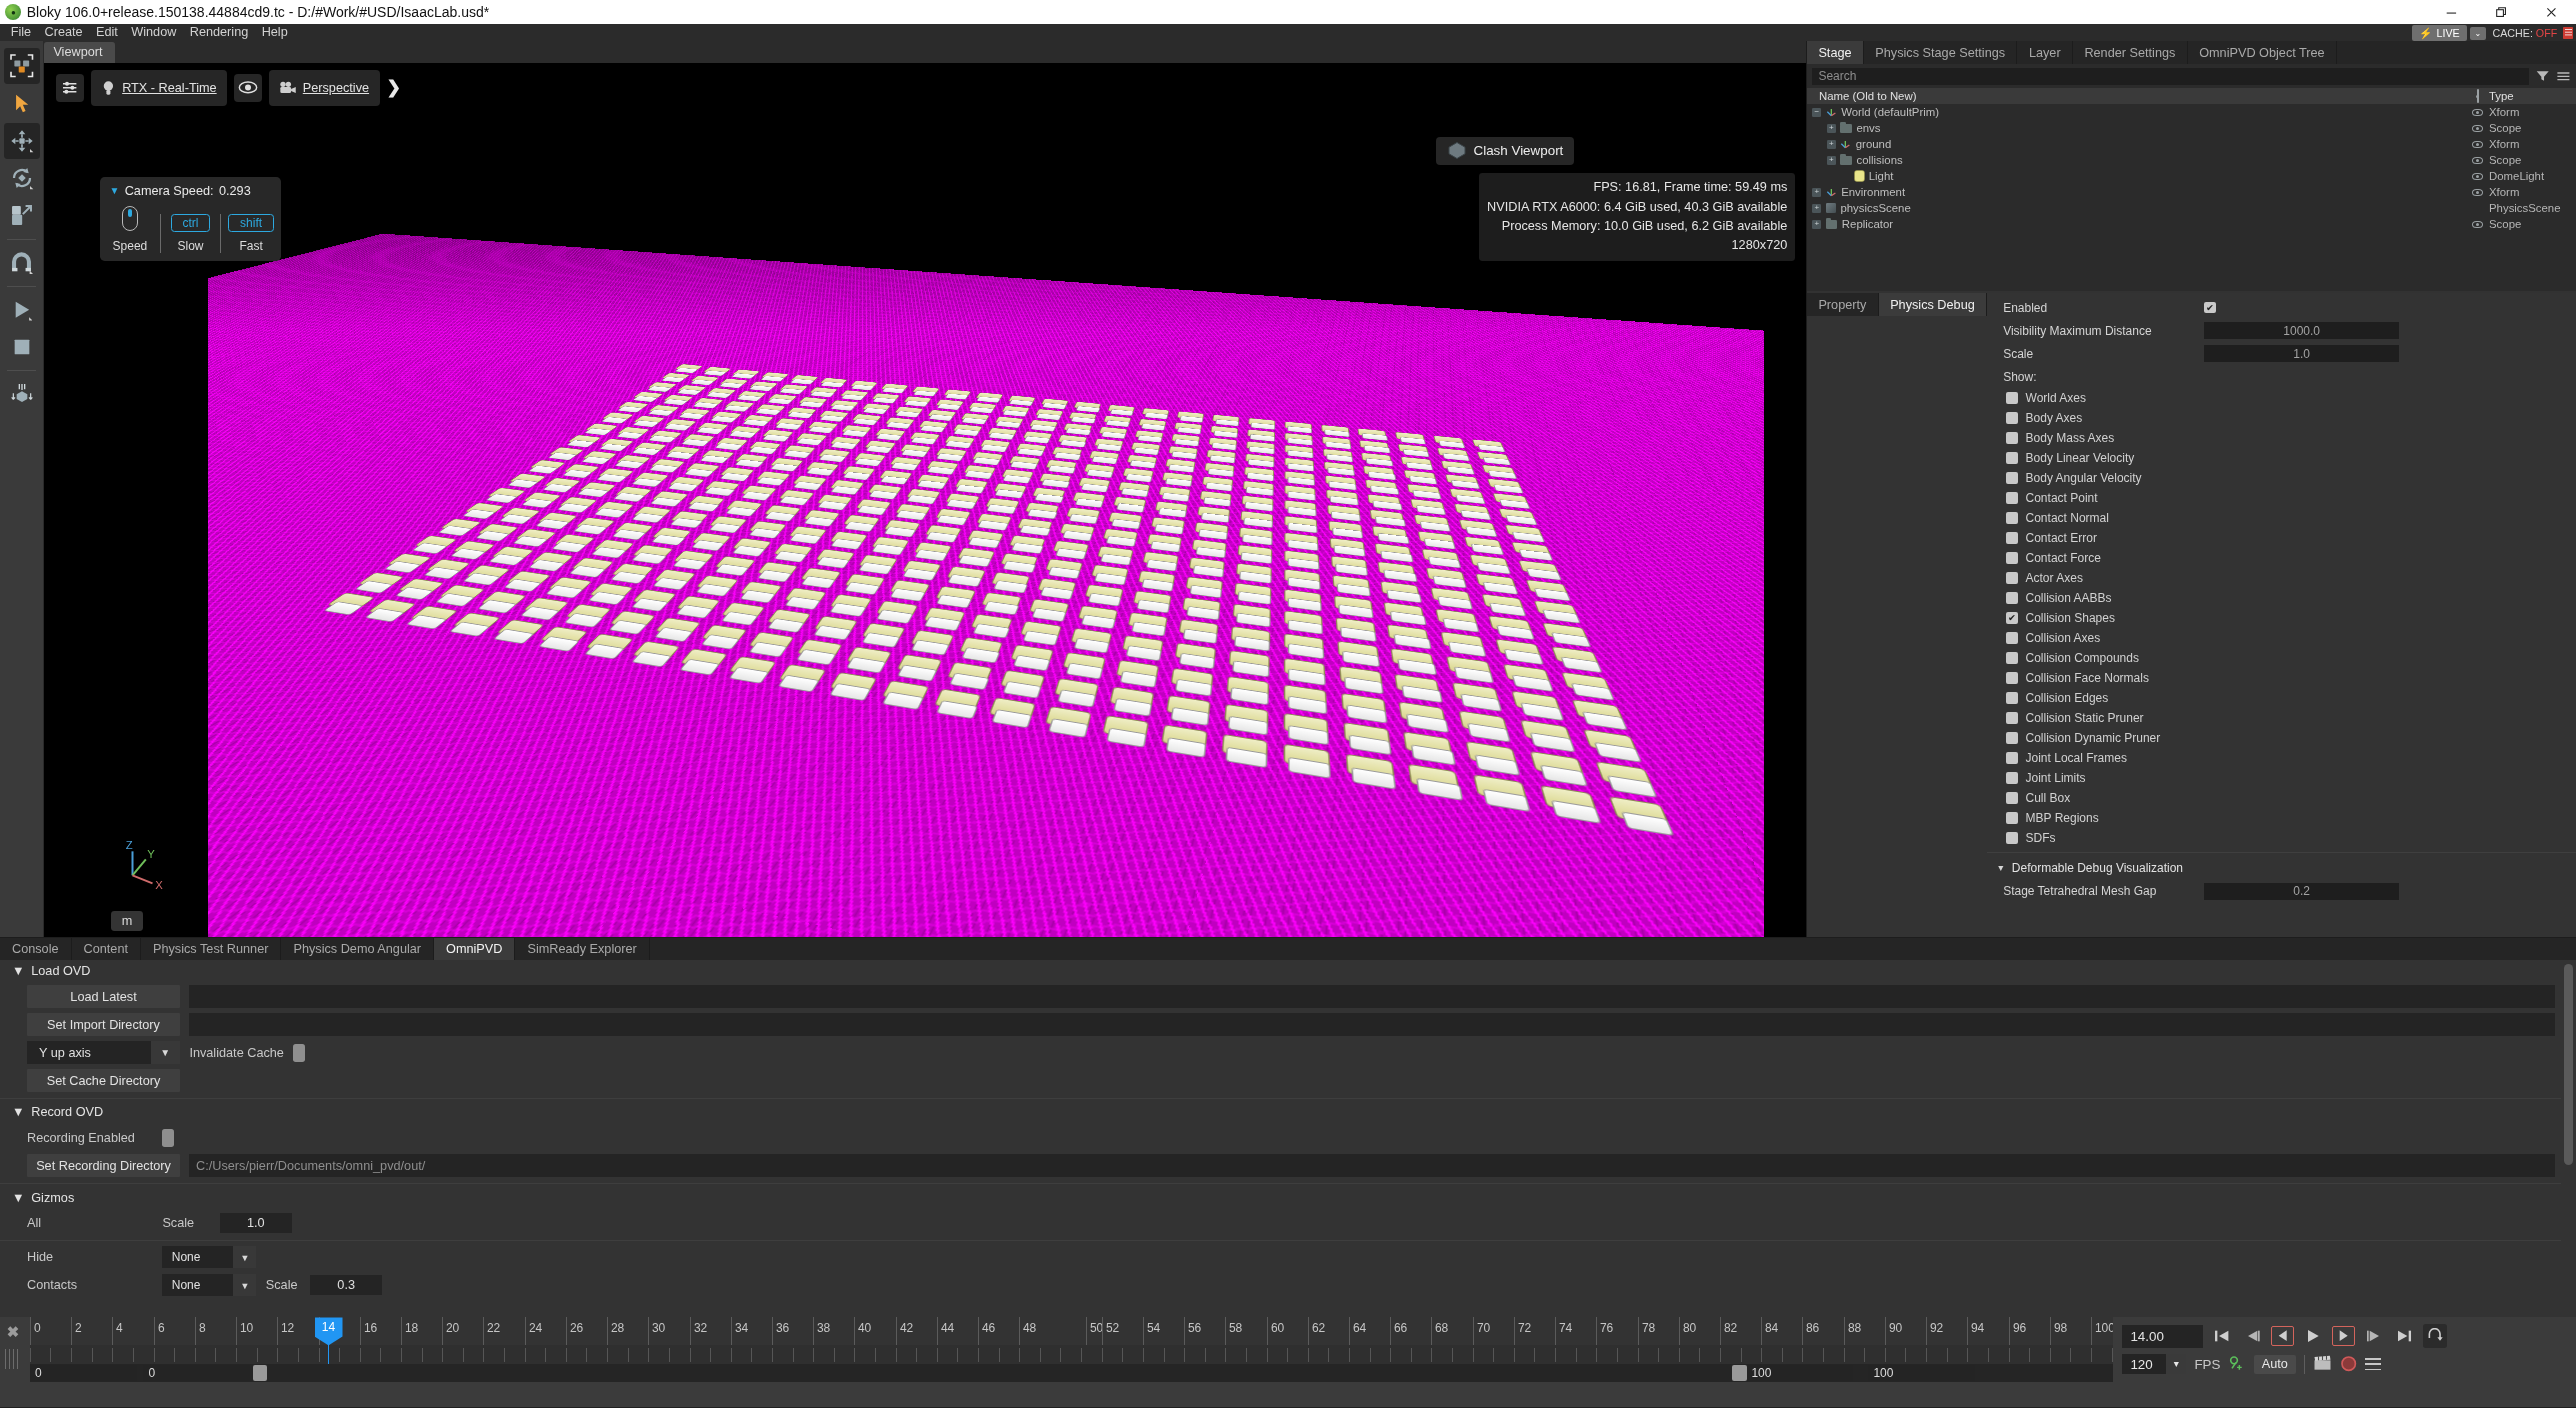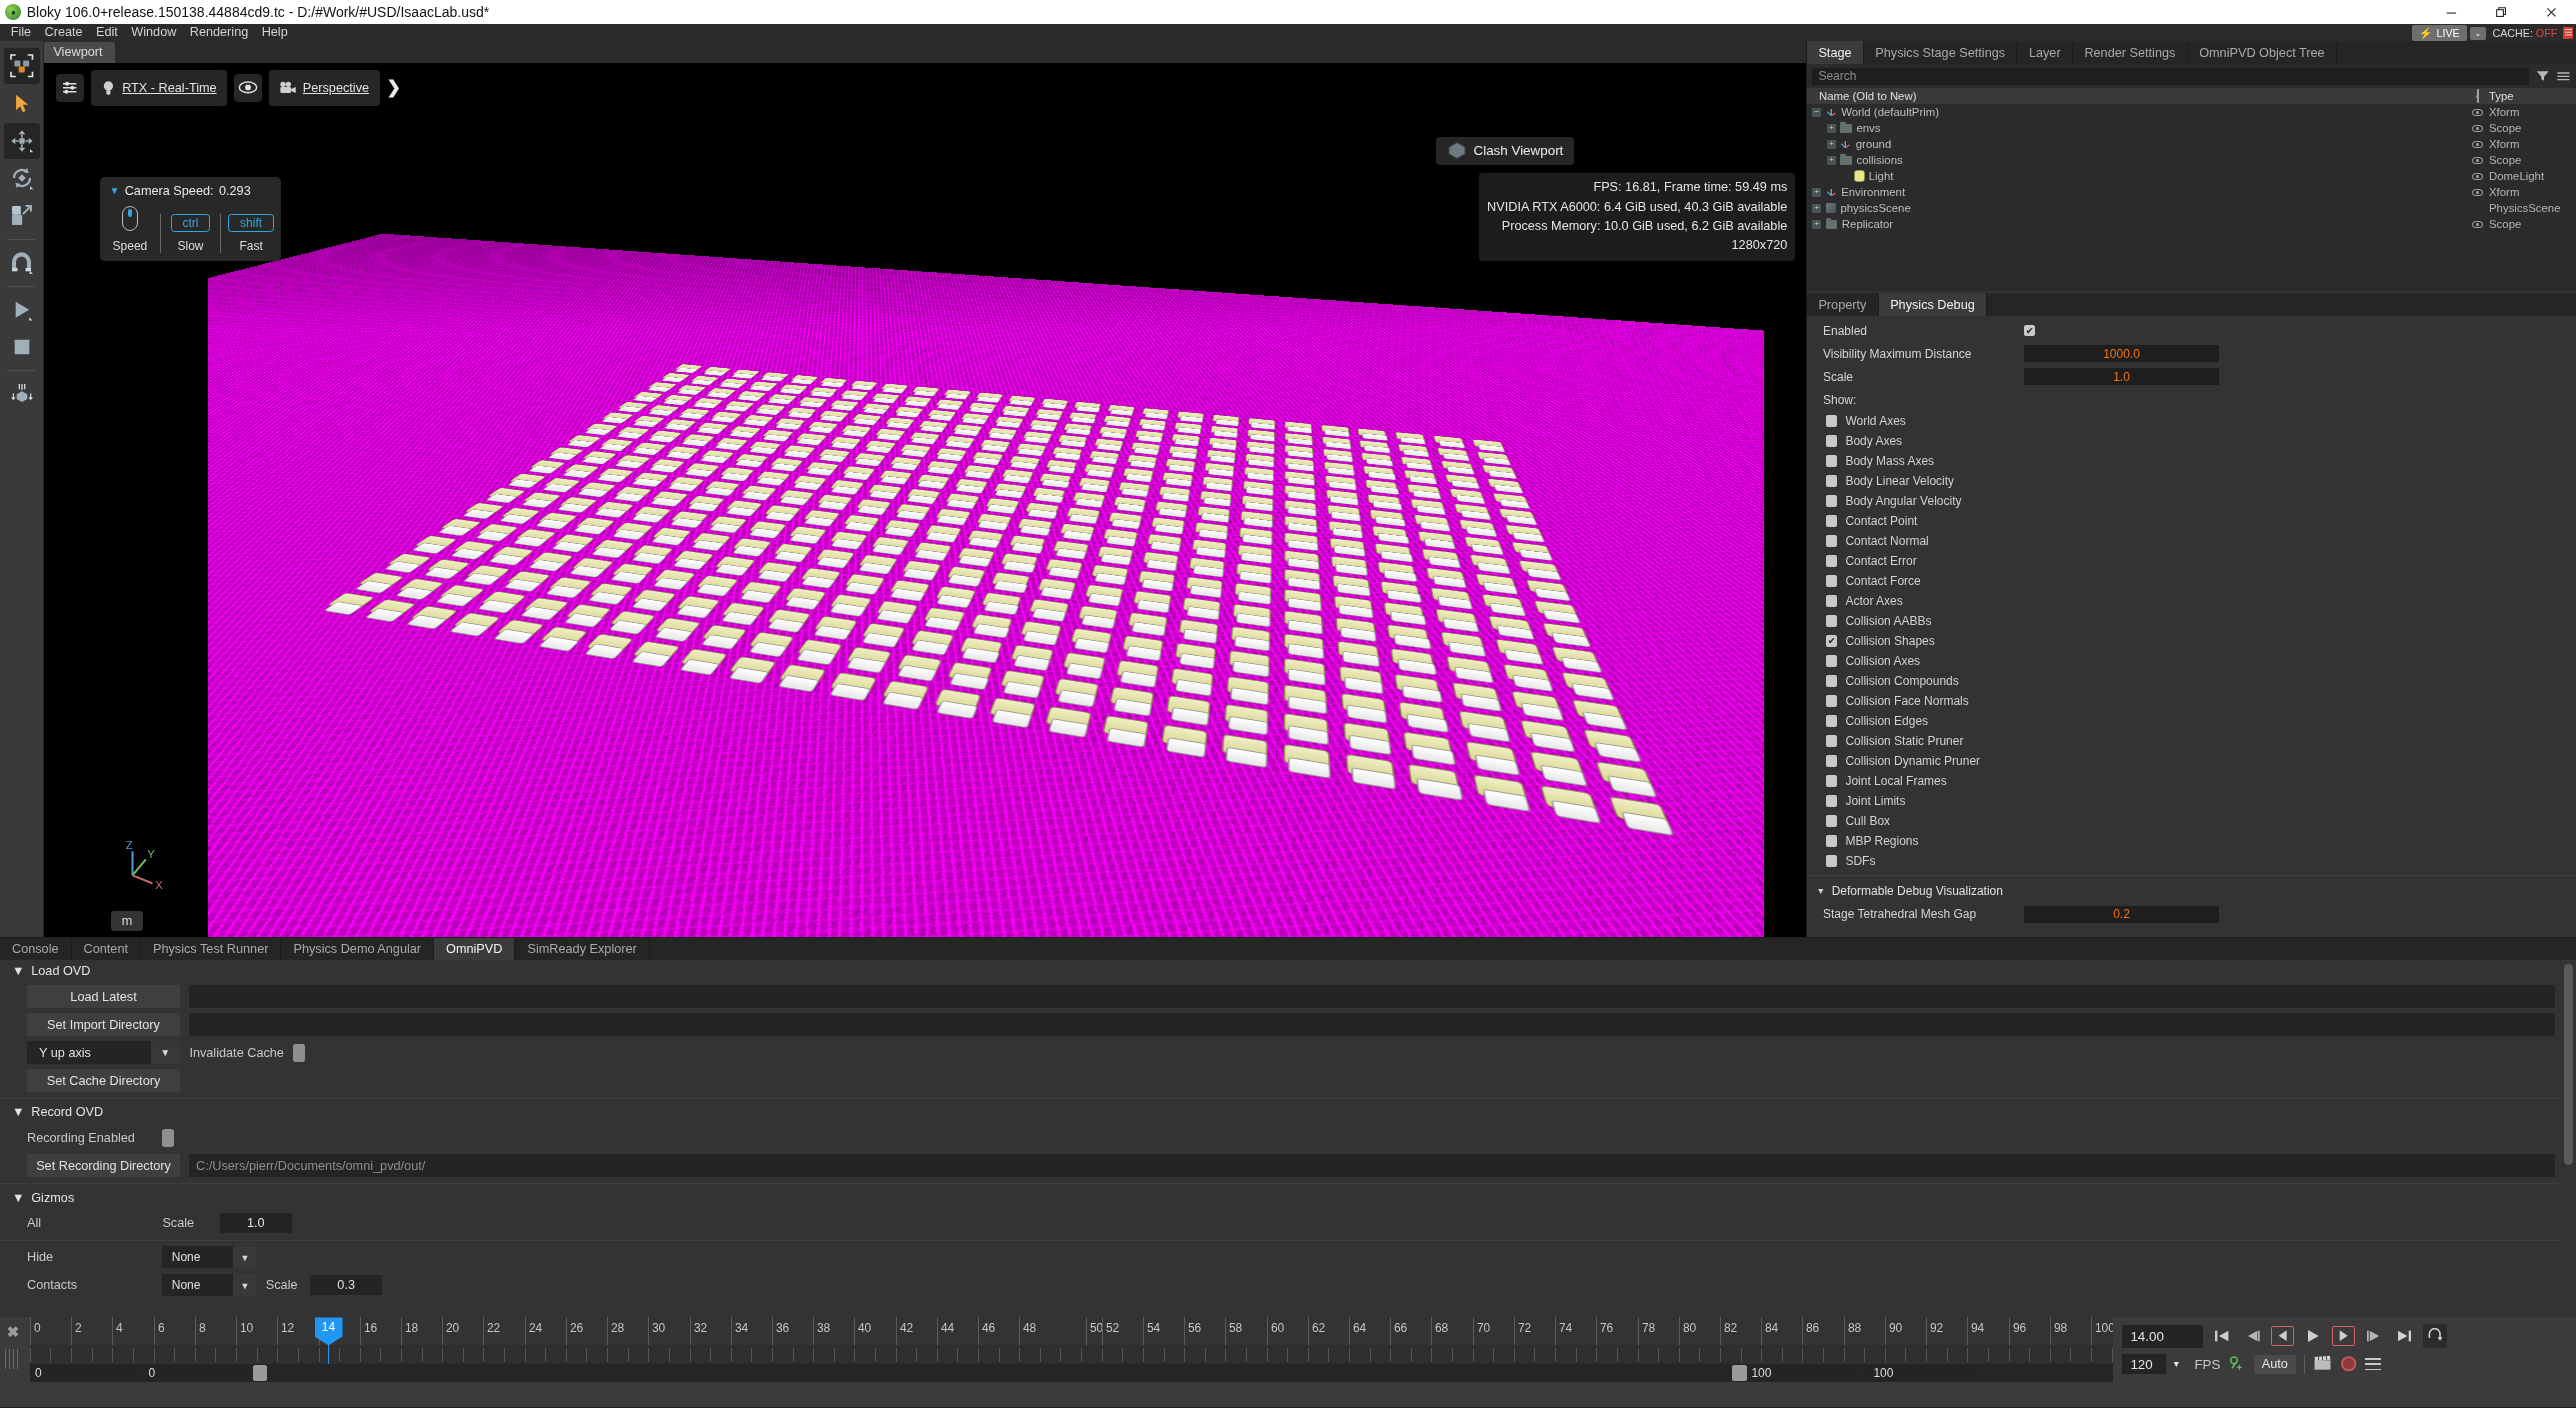--- a/index.html
+++ b/index.html
@@ -136,26 +136,26 @@
   .foldico:before{content:"";position:absolute;left:0;top:-2px;width:5.4px;height:2.7px;background:#63706f;border-radius:1.3px 1.3px 0 0;}
   .cubeico{ width:10px;height:10px;background:linear-gradient(135deg,#6f7b80,#444e52);flex:none;
     transform:rotate(0deg); border-radius:1.3px;}
   .lightico{ width:8.7px;height:10px;background:#e9e58a;border-radius:2px;flex:none;
     box-shadow:0 0 0 0.7px #b9b55f;}
   .eye{ width:11.4px;height:7.4px;border:1px solid #9aa0a3;border-radius:6px/4.7px;position:relative;}
   .eye:after{content:"";position:absolute;left:50%;top:50%;width:3.4px;height:3.4px;margin:-1.7px 0 0 -1.7px;
     background:#9aa0a3;border-radius:50%;}
 
   #propsplit{ height:2.7px; background:#323232; }
-  #proppane{ height:644px; display:flex; flex-direction:column; background:#333333; }
+  #proppane{ height:644px; display:flex; background:#333333; }
   #propbody{ flex:1; overflow:hidden; padding-top:2.7px; position:relative;}
   .prow{ display:flex; align-items:center; height:23px; font-size:12px; color:#d5d5d5;
     padding-left:16px; }
   .prow .lbl{ width:201px; }
-  .field{ width:195px; height:17.4px; background:#1e1e1e; color:#f97316; font-size:12px;
+  .field{ width:195px; height:17.4px; background:#1e1e1e; color:#a3a3a3; font-size:12px;
     display:flex; align-items:center; justify-content:center; }
   .cb{ width:11.4px;height:11.4px;background:#c9c9c9;border-radius:2px;display:flex;align-items:center;
     justify-content:center;color:#222;font-size:9.4px;line-height:1;}
   .crow{ display:flex; align-items:center; height:20px; font-size:12px; color:#d2d2d2;
     padding-left:19px; gap:8px;}
   .sect{ display:flex;align-items:center;gap:6.7px;font-size:12px;color:#e2e2e2;
     height:23px;padding-left:9.4px;background:#333; }
   .sect .tri{ font-size:8.7px;color:#d6d6d6; }
   .hline{ height:0.7px;background:#3f3f3f;margin:4px 0; }
 

